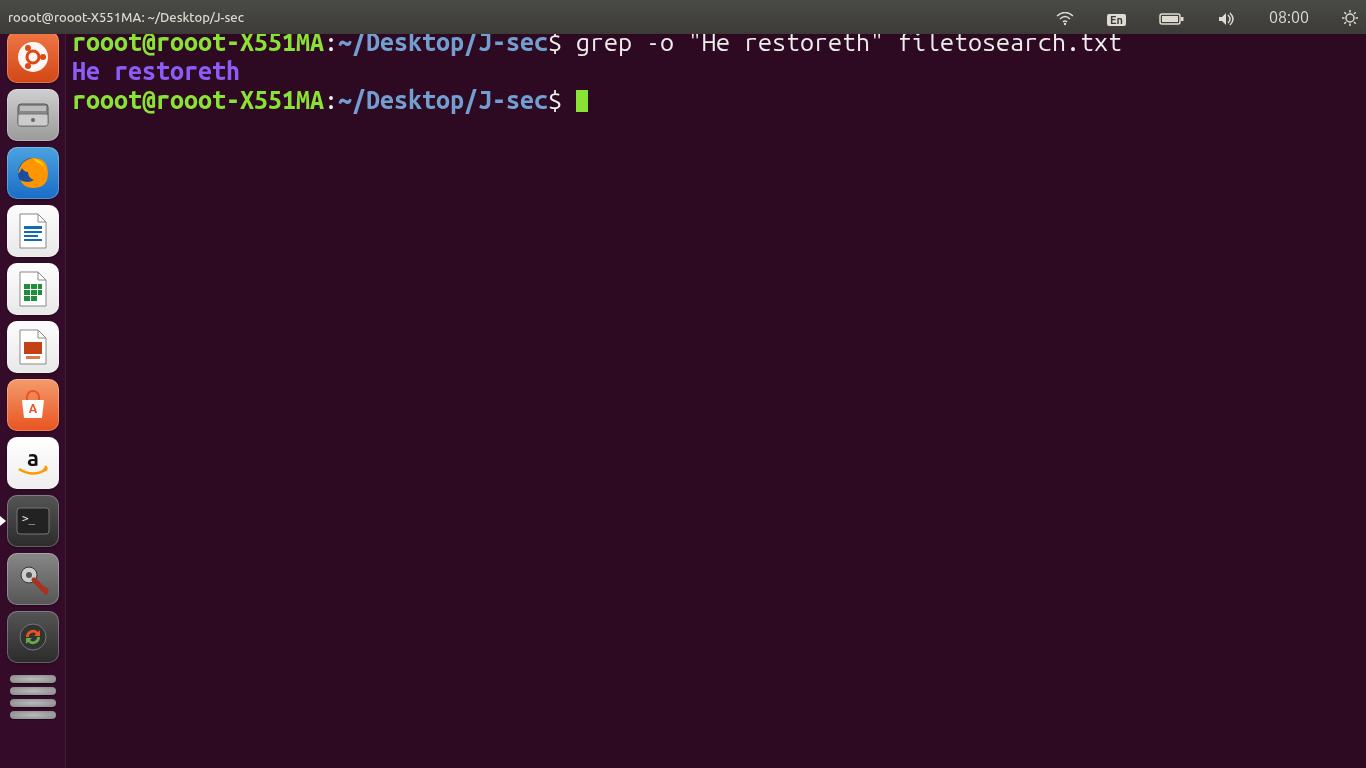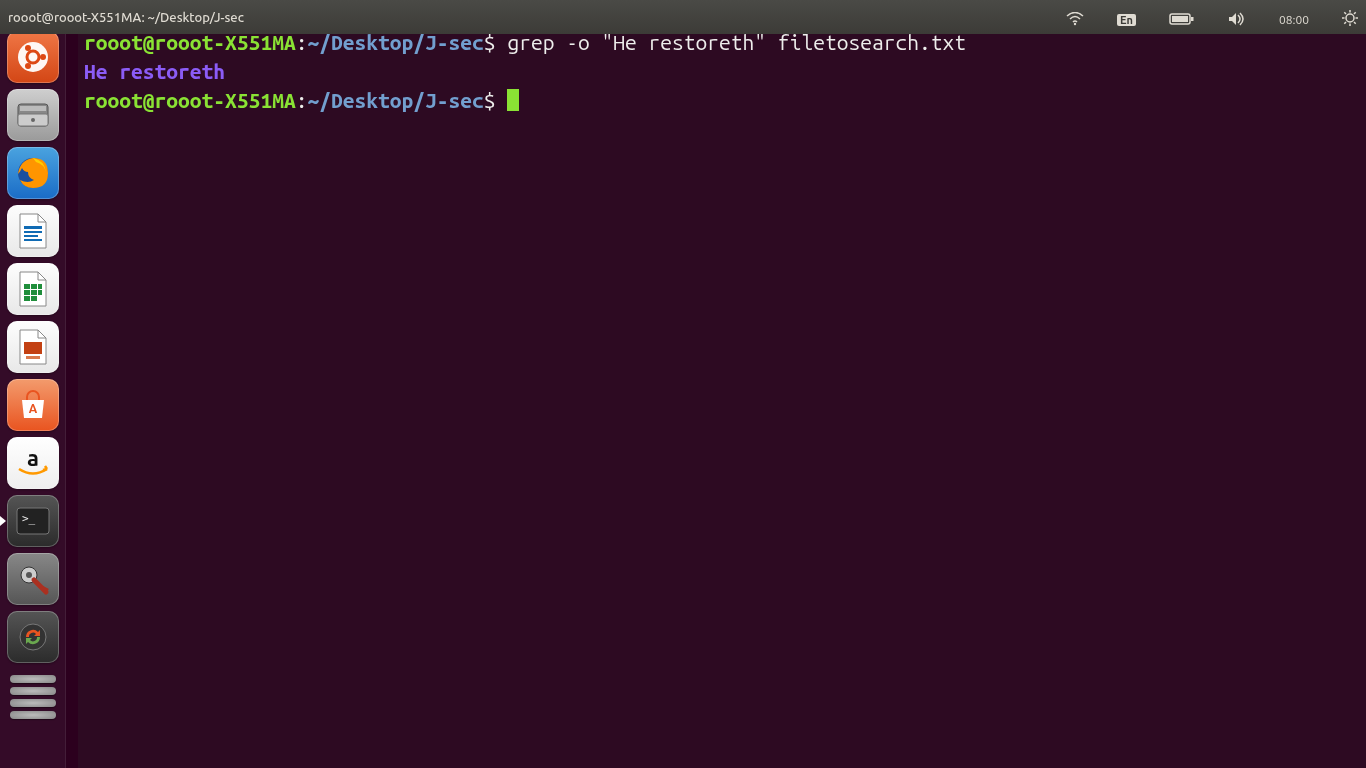--- a/index.html
+++ b/index.html
@@ -36,26 +36,25 @@
   .desktop-folder { position:absolute; text-align:center; color: rgba(255,255,255,0.22); font-size:12px; z-index:1; }
   .desktop-folder .foldericon { width:48px; height:40px; background:#8a2a3a; border-radius:4px; margin:0 auto 3px; position:relative; opacity:0.25; }
   .desktop-folder .foldericon::before { content:""; position:absolute; top:-6px; left:4px; width:18px; height:8px; background:#8a2a3a; border-radius:2px 2px 0 0; }
 
   
   .terminal {
     position: absolute; top: 24px; left: 66px; right: 0; bottom: 0;
     background: #2d0a22; 
     padding: 4px 6px;
     font-family: "Ubuntu Mono", "DejaVu Sans Mono", monospace;
-    font-size: 21px;
+    font-size: 25px;
     line-height: 29px;
     color: #eeeeec;
     z-index: 50;
     white-space: pre;
-    margin-left: 12px;
   }
   .term-line { display:block; }
   .prompt { color: #8ae234; font-weight: bold; }
   .path   { color: #729fcf; font-weight: bold; }
   .colon  { color: #eeeeec; }
   .dollar { color: #eeeeec; }
   .command { color: #eeeeec; }
   .match { color: #8b5cf6; font-weight: bold; }
   .cursor { display:inline-block; width: 12px; height: 22px; background: #8ae234; vertical-align: -3px; }
 
@@ -88,21 +87,21 @@
         <rect x="3" y="4" width="16" height="6" fill="#dfdbd2"></rect>
       </svg>
   </span>
   <span class="indicator">
     <svg width="18" height="14" viewBox="0 0 18 14">
         <path d="M1 5h3l4-4v12l-4-4H1z" fill="#dfdbd2"></path>
         <path d="M10 3 Q14 7 10 11" stroke="#dfdbd2" stroke-width="1.5" fill="none"></path>
         <path d="M12 1 Q18 7 12 13" stroke="#dfdbd2" stroke-width="1.5" fill="none"></path>
       </svg>
   </span>
-  <span class="indicator" style="font-size:12px;">08:00</span>
+  <span class="indicator" style="font-size:16px;">08:00</span>
   <span class="indicator">
     <svg width="16" height="16" viewBox="0 0 16 16">
         <circle cx="8" cy="8" r="4" fill="none" stroke="#dfdbd2" stroke-width="1.5"></circle>
         <g stroke="#dfdbd2" stroke-width="1.5">
           <line x1="8" y1="0" x2="8" y2="2.5"></line>
           <line x1="8" y1="13.5" x2="8" y2="16"></line>
           <line x1="0" y1="8" x2="2.5" y2="8"></line>
           <line x1="13.5" y1="8" x2="16" y2="8"></line>
           <line x1="2.3" y1="2.3" x2="4" y2="4"></line>
           <line x1="12" y1="12" x2="13.7" y2="13.7"></line>

